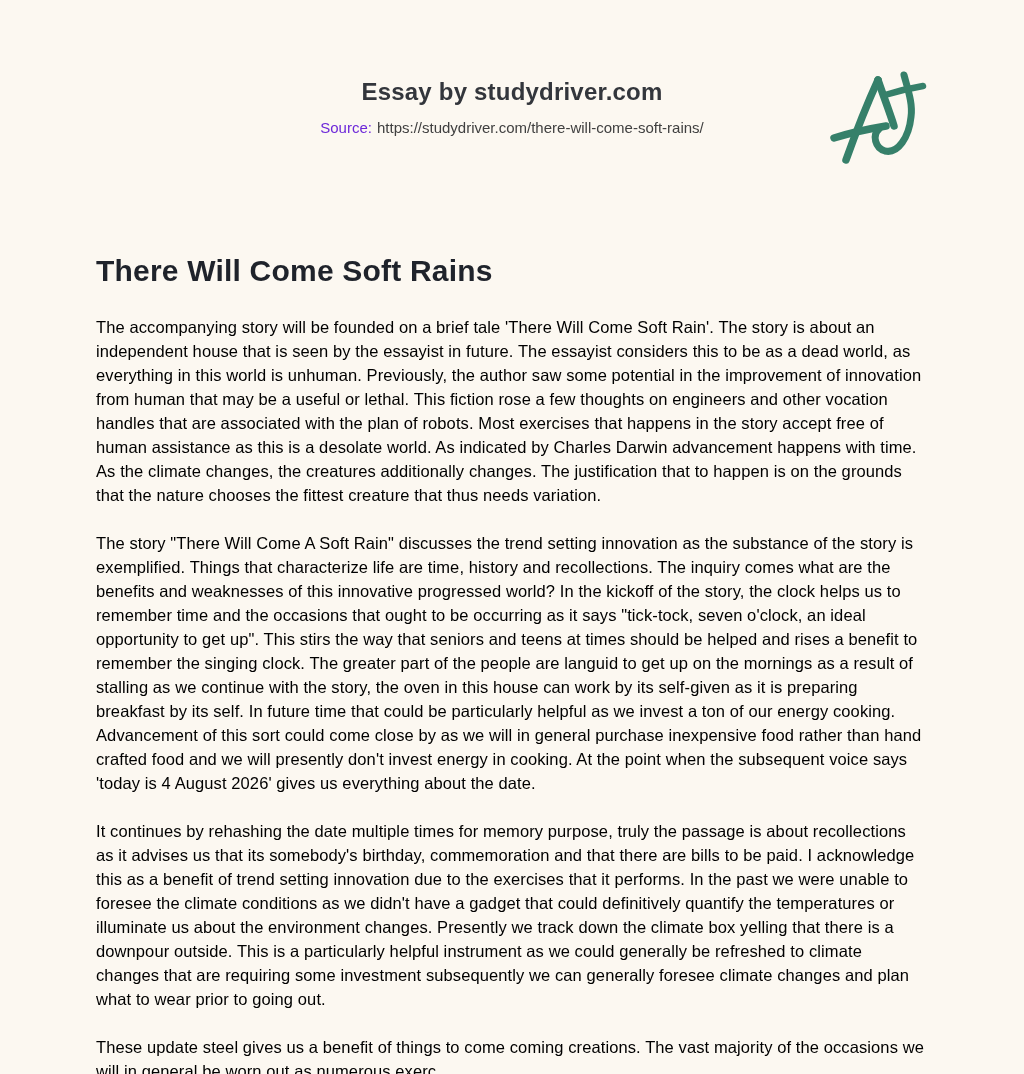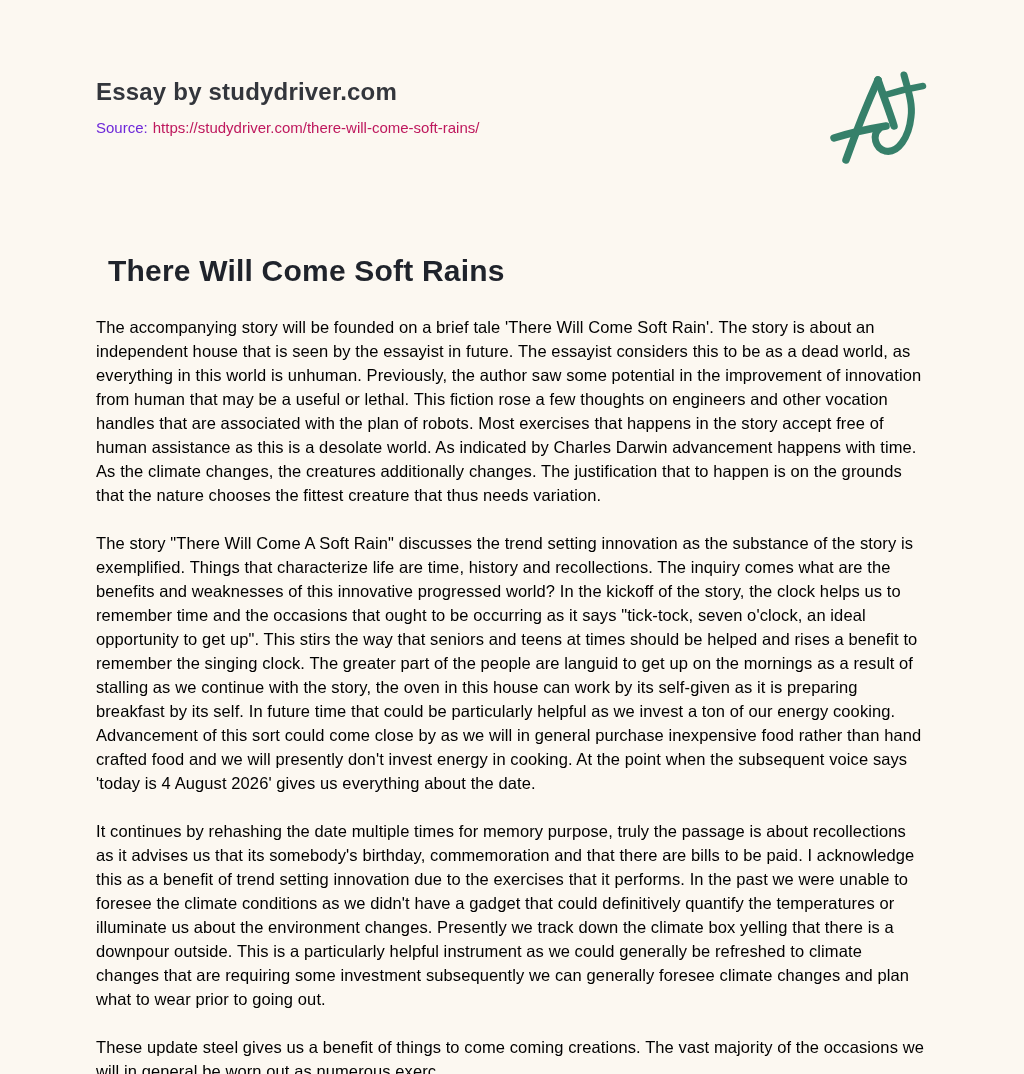--- a/index.html
+++ b/index.html
@@ -8,52 +8,52 @@
     width: 1024px;
     height: 1074px;
     background: #FCF8F1;
     font-family: "Liberation Sans", sans-serif;
     overflow: hidden;
     position: relative;
   }
   .page { padding: 0 96px; }
 
   
-  .header { position: relative; padding-top: 78px; }
+  .header { position: relative; padding-top: 78px; text-align: center; }
   .doc-title {
     font-size: 24px;
     font-weight: 700;
     color: #33363C;
     margin: 0;
     letter-spacing: 0.2px;
     line-height: 28px;
   }
   .source-line {
     margin-top: 13px;
     font-size: 15px;
     line-height: 18px;
   }
   .source-label { color: #6d28d9; margin-right: 5px; }
-  .source-link { color: #be185d; text-decoration: none; cursor: pointer; margin-top: 30px; }
+  .source-link { color: #404040; text-decoration: none; cursor: pointer; margin-top: 30px; }
 
   .logo {
     position: absolute;
     top: 62px;
     right: 0;
     width: 108px;
     height: 108px;
   }
   .logo svg { width: 100%; height: 100%; }
 
   
   .essay-title {
     font-size: 30px;
     font-weight: 600;
     color: #1F232B;
-    margin: 116px 0 0 12px;
+    margin: 116px 0 0 0;
     line-height: 36px;
     letter-spacing: 0.2px;
   }
   .paragraphs p {
     font-size: 16.5px;
     line-height: 24px;
     color: #000000;
     margin: 24px 0 0 0;
     letter-spacing: 0.1px;
   }

